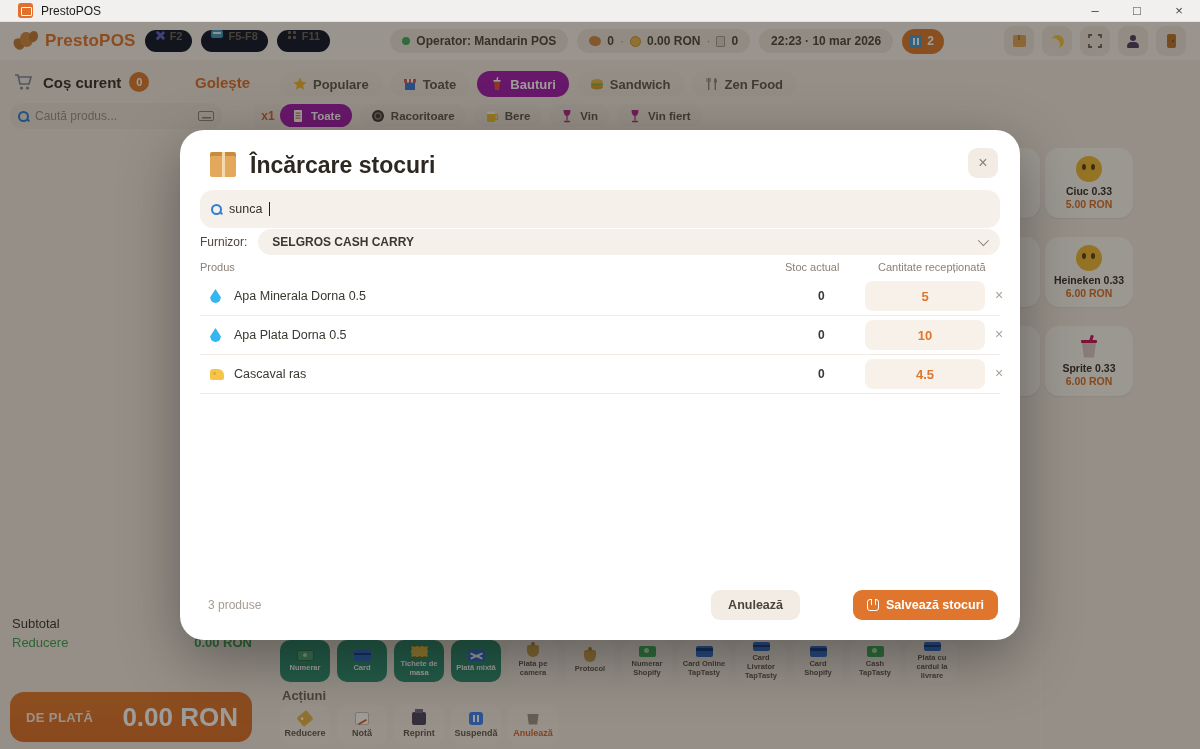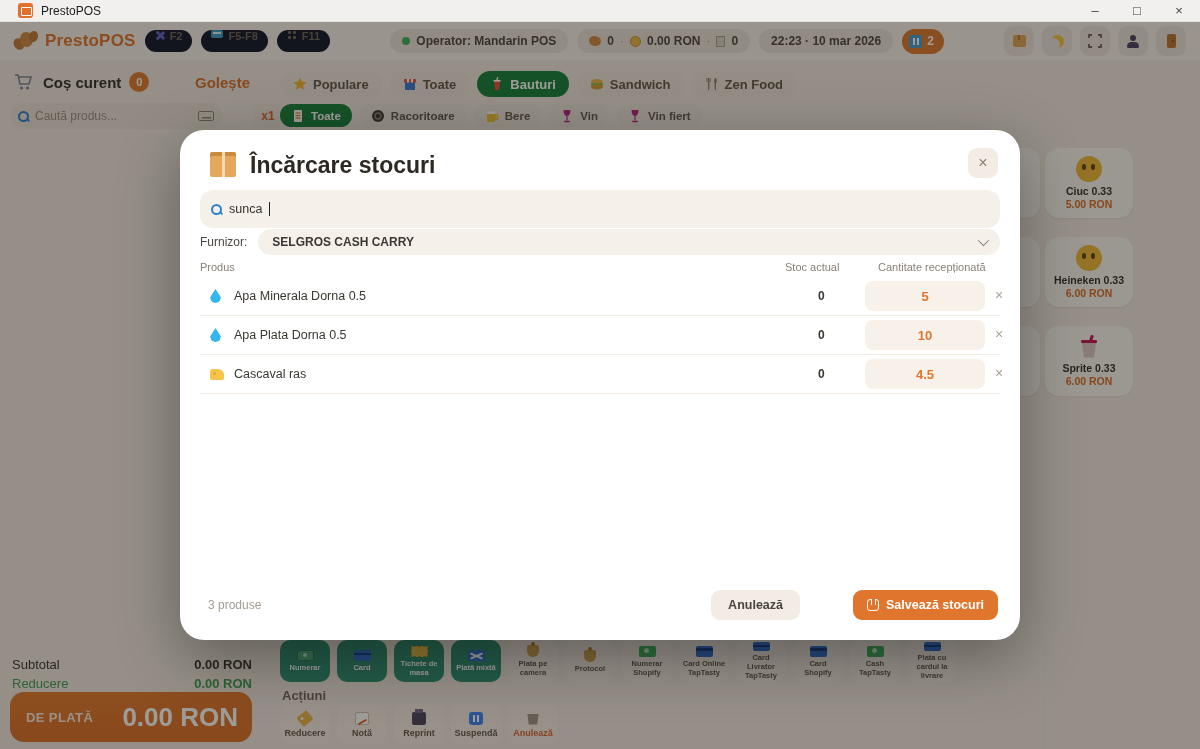--- a/index.html
+++ b/index.html
@@ -61,21 +61,21 @@
   .searchrow{position:absolute;left:10px;top:103px;display:flex;gap:16px;}
   .sinput{width:212px;height:26px;border-radius:13px;background:#e9e2da;display:flex;align-items:center;padding:0 8px;gap:6px;}
   .sinput .ph{font-size:12px;color:#9a9188;flex:1;}
   .kbico{width:16px;height:10px;border:1.5px solid #8d857a;border-radius:2px;background:linear-gradient(#8d857a 0 0) 50% 70%/9px 1.5px no-repeat;}
   .x1btn{width:28px;height:26px;border-radius:8px;background:#ece5dd;display:flex;align-items:center;justify-content:center;font-size:12px;font-weight:bold;color:#d8622d;margin-left:16px;}
 
   
   .cats{position:absolute;left:280px;top:71px;display:flex;gap:8px;}
   .subcats{position:absolute;left:280px;top:104px;display:flex;gap:8px;}
   .pill{display:flex;align-items:center;gap:6px;height:26px;border-radius:13px;background:#ece5dd;padding:0 13px;font-size:13px;font-weight:bold;color:#5f584f;white-space:nowrap;}
-  .pill.active{background:#15803d;color:#fff;}
+  .pill.active{background:#a21caf;color:#fff;}
   .subcats .pill{height:23px;font-size:11.5px;padding:0 11px;}
   .ic14{width:14px;height:14px;display:inline-block;}
 
   
   .dim{position:absolute;left:0;top:22px;width:100%;height:727px;background:rgba(25,18,12,.42);z-index:40;}
 
   
   .prodcol{position:absolute;left:1045px;top:148px;width:88px;}
   .ghostcol{position:absolute;left:952px;top:148px;width:88px;}
   .pcard{width:88px;height:70px;background:#faf6f1;border-radius:14px;margin-bottom:19px;display:flex;flex-direction:column;align-items:center;justify-content:center;gap:1px;box-shadow:0 1px 2px rgba(0,0,0,.06);}
@@ -155,21 +155,21 @@
   .aic.tag{background:#e8b64a;border-radius:2px;transform:rotate(-40deg) scale(.9);}
   .aic.tag::after{content:"";position:absolute;left:3px;top:3px;width:3px;height:3px;border-radius:50%;background:#fff;}
   .aic.note{background:#fff;border:1px solid #c9c1b6;border-radius:2px;}
   .aic.note::after{content:"";position:absolute;left:2px;top:8px;width:9px;height:2px;background:#e25822;transform:rotate(-30deg);}
   .aic.print{background:#4b4660;border-radius:2px;}
   .aic.print::after{content:"";position:absolute;left:3px;top:-3px;width:8px;height:4px;background:#6e688a;}
   .aic.pause{background:#3b82f6;border-radius:3px;}
   .aic.pause::before,.aic.pause::after{content:"";position:absolute;top:3px;width:2px;height:7px;background:#fff;}
   .aic.pause::before{left:4px;}.aic.pause::after{left:8px;}
   .aic.trash{background:#9b948a;clip-path:polygon(10% 20%,90% 20%,80% 100%,20% 100%);}
-  .totals{position:absolute;left:12px;top:657px;width:240px;font-size:13px;}
+  .totals{position:absolute;left:12px;top:616px;width:240px;font-size:13px;}
   .trow{display:flex;justify-content:space-between;margin-bottom:4px;}
   .trow .tl{color:#3b362f;}
   .trow .tv{color:#3b362f;font-weight:bold;}
   .trow.green .tl,.trow.green .tv{color:#3f9e53;}
   .duebtn{position:absolute;left:10px;top:692px;width:242px;height:50px;border-radius:14px;background:linear-gradient(#e2792f,#d96f28);display:flex;align-items:center;}
   .duebtn .dl{font-size:13px;font-weight:bold;color:rgba(255,255,255,.85);margin-left:16px;letter-spacing:.4px;}
   .duebtn .dv{font-size:26px;font-weight:bold;color:#fff;margin-left:auto;margin-right:14px;}
   .vline{position:absolute;left:1040px;top:645px;height:104px;width:1px;background:rgba(255,255,255,.22);}
 
   

